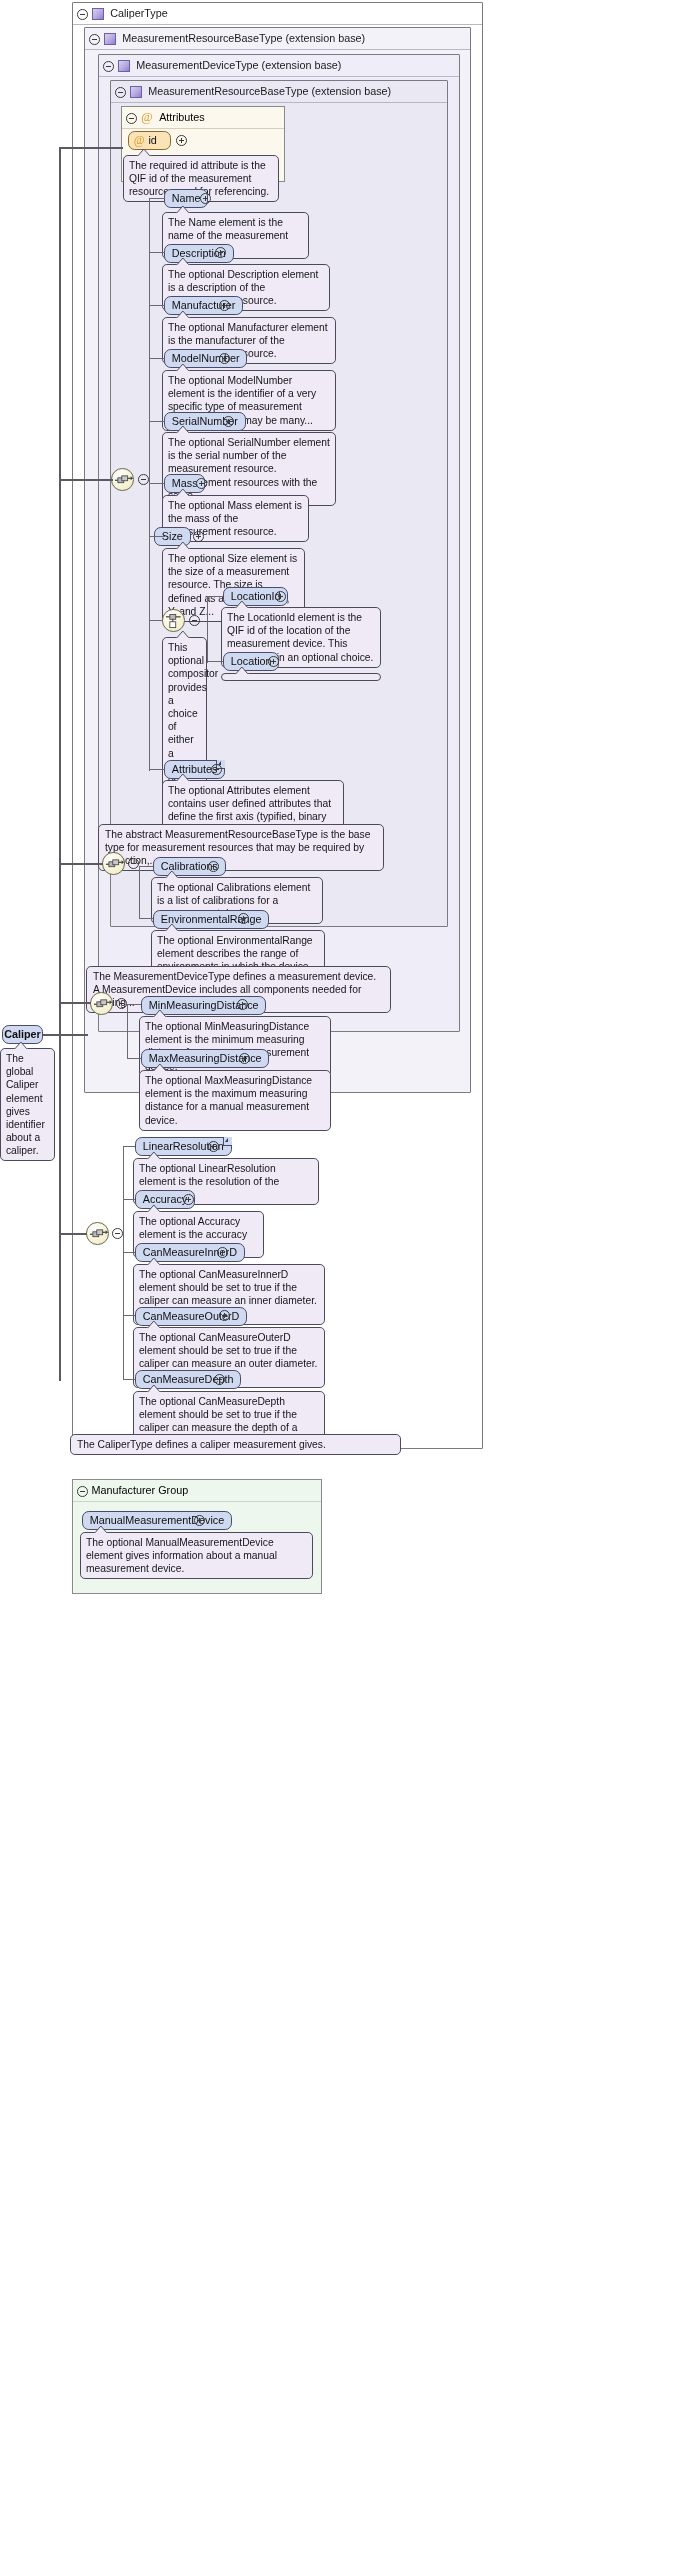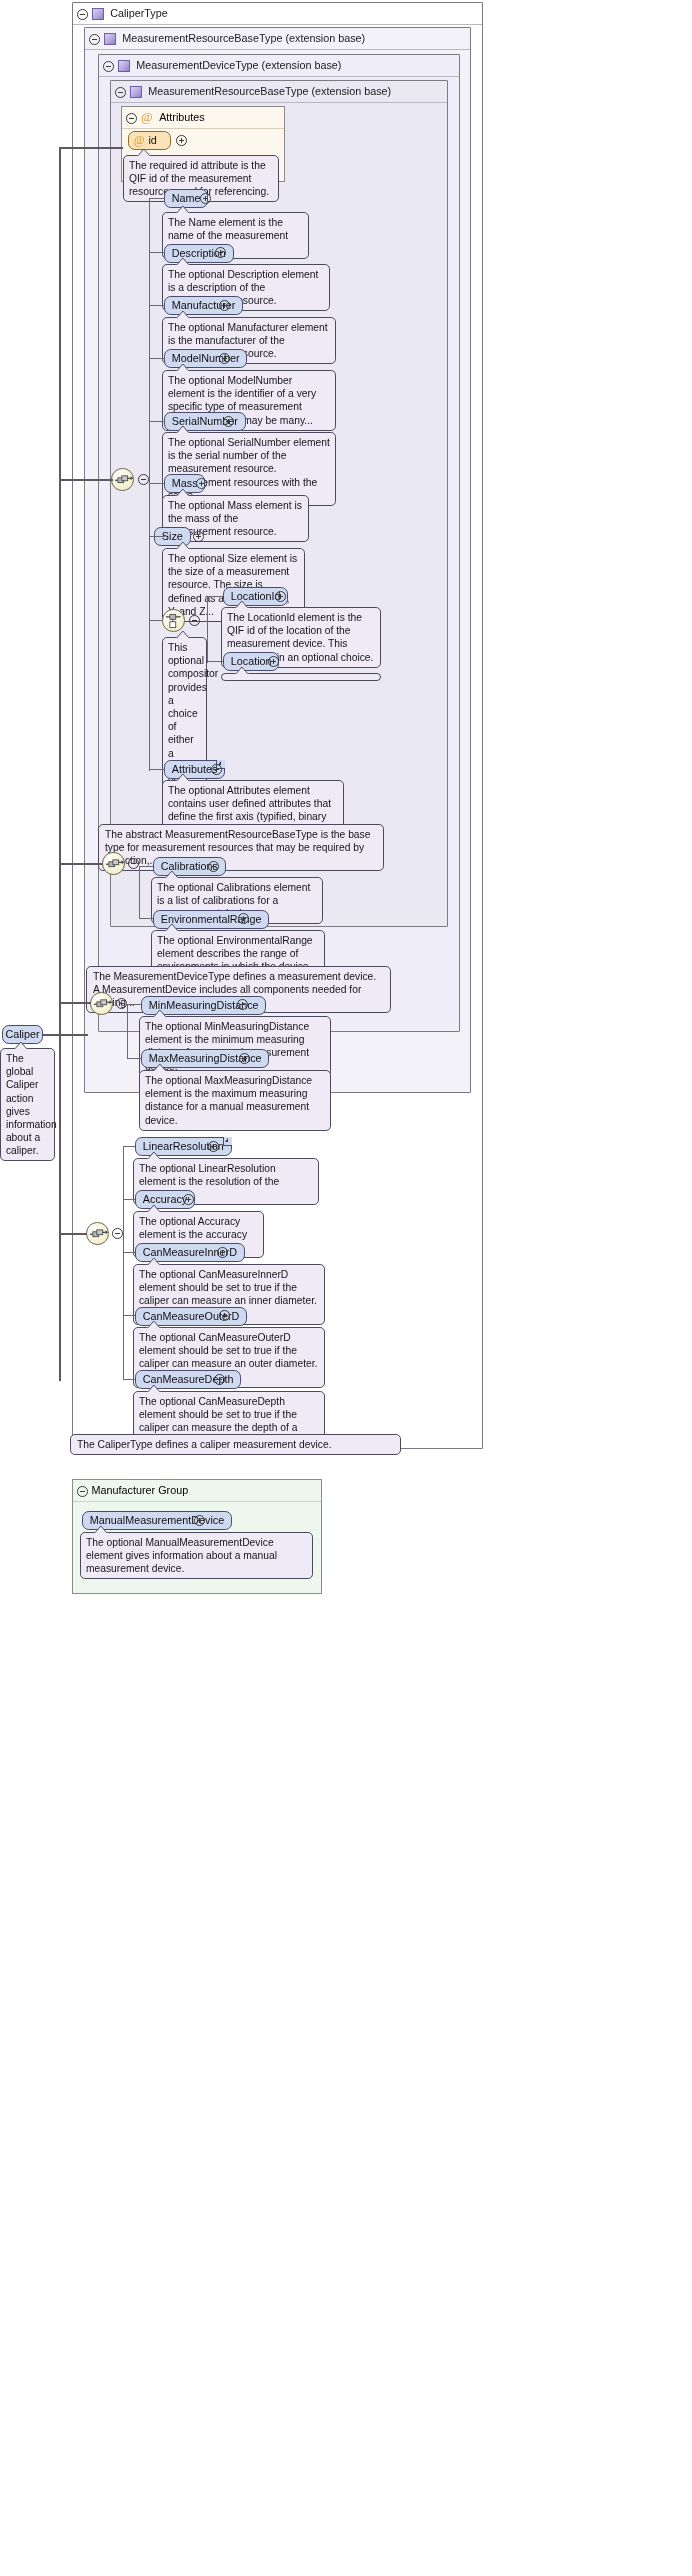--- a/index.html
+++ b/index.html
@@ -594,34 +594,34 @@
     <div class="anno-notch">
         <svg width="14.7" height="7.8" viewBox="0 0 15 8">
           <polygon points="0,8 7,0 14,8" fill="#efeaf5" stroke="#4a4a5a" stroke-width="1"></polygon>
           <rect x="0" y="7" width="15" height="2" fill="#efeaf5"></rect>
         </svg>
       </div>
     <span>The optional CanMeasureDepth element should be set to true if the caliper can measure the depth of a hole. Otherwise,...</span>
   </div>
 
   <div class="descbar" style="left:70px; top:1434px; width:331px;">
-    <span>The CaliperType defines a caliper measurement device.</span>
-  </div>
-
-  <div class="elem" style="left:2px; top:1025px; width:41px; text-align:center; padding:0;">
+    <span>The CaliperType defines a caliper measurement gives.</span>
+  </div>
+
+  <div class="elem" style="left:2px; top:1025px; width:41px; text-align:center; padding:0;font-weight:bold;">
     <span>Caliper</span>
   </div>
   <div class="anno" style="left:0px; top:1048px; width:55px;">
     <div class="anno-notch">
         <svg width="14.7" height="7.8" viewBox="0 0 15 8">
           <polygon points="0,8 7,0 14,8" fill="#efeaf5" stroke="#4a4a5a" stroke-width="1"></polygon>
           <rect x="0" y="7" width="15" height="2" fill="#efeaf5"></rect>
         </svg>
       </div>
-    <span>The global Caliper action gives information about a caliper.</span>
+    <span>The global Caliper element gives identifier about a caliper.</span>
   </div>
 
   <div class="subbox" style="left:72px; top:1479px; width:250px; height:115px;">
     <div class="subhdr">
       <span class="ctl"></span><span class="lbl">Manufacturer Group</span>
     </div>
   </div>
 
   <div class="elem" style="left:82px; top:1511px;">
     <span>ManualMeasurementDevice</span>

